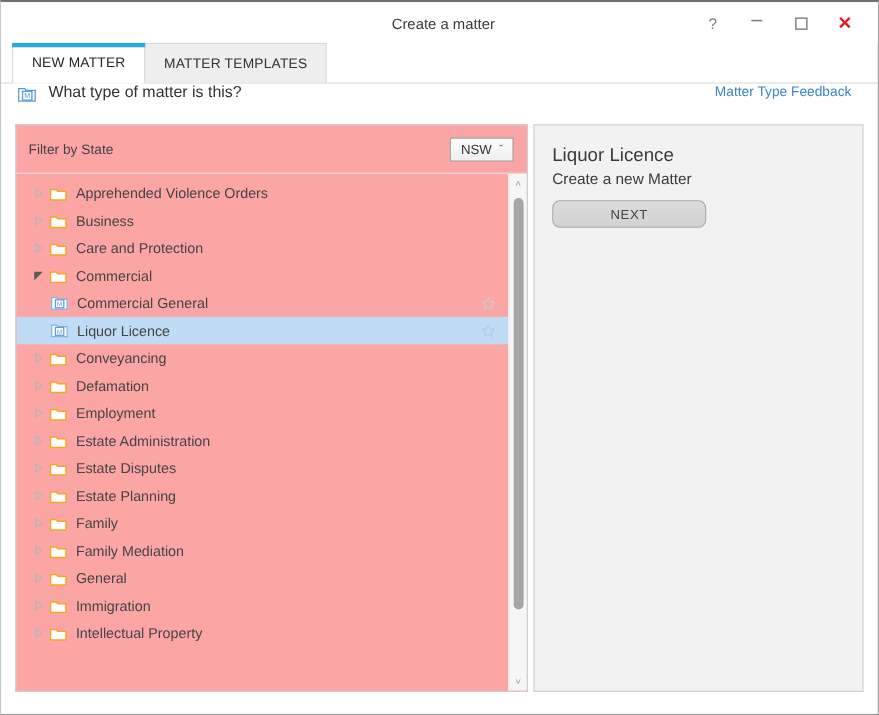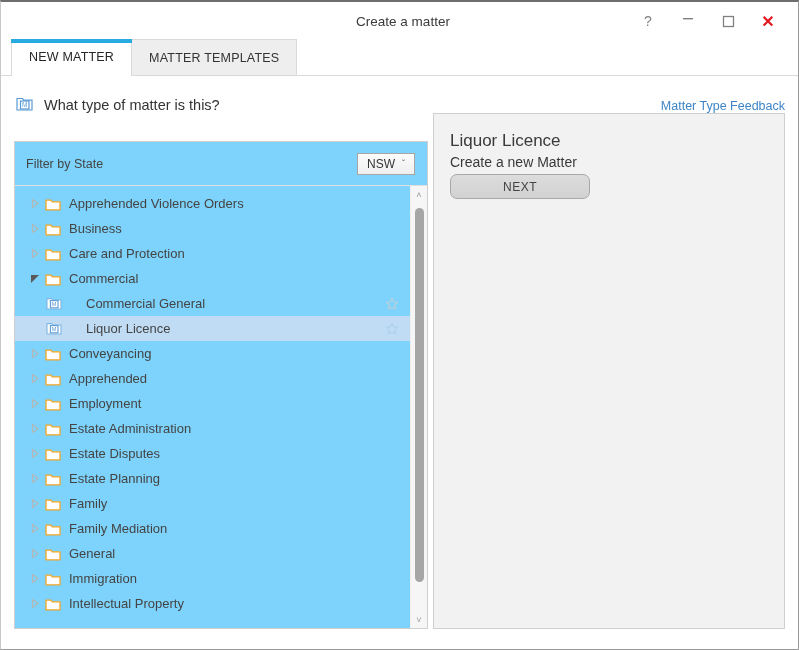--- a/index.html
+++ b/index.html
@@ -98,56 +98,55 @@
     left: 0; right: 0; bottom: -1px;
     height: 1px;
     background: #ffffff;
   }
 
   
   .question-row {
     position: relative;
     height: 37px;
     display: flex;
-    align-items: flex-end;
+    align-items: flex-start;
     padding: 0 18px 0 14px;
   }
   .matter-icon-sm {
     width: 19px; height: 19px;
     margin-right: 10px;
     flex: none;
   }
   .question-text {
     font-size: 14.5px;
     color: #333333;
   }
   .feedback-link {
     position: absolute;
-    right: 13px;
+    right: 24px;
     font-size: 12.5px;
     color: #3d85c6;
     cursor: pointer;
   }
 
   
   .body-area {
     position: relative;
     display: flex;
     margin: 0 13px 12px 13px;
     height: 516px;
   }
 
   .left-panel {
     position: relative;
-    width: 414px;
-    background: #7dd3fc;
+    width: 466px;
+    background: #fca5a5;
     border: 1px solid #cfcfcf;
     display: flex;
     flex-direction: column;
-    margin-top: 28px;
   }
 
   .filter-bar {
     position: relative;
     height: 44px;
     flex: none;
     display: flex;
     align-items: center;
     padding: 0 12px 0 11px;
     border-bottom: 1px solid #e0e0e0;
@@ -191,21 +190,21 @@
   .tree-row {
     position: relative;
     height: 25px;
     display: flex;
     align-items: center;
     font-size: 13px;
     color: #444444;
     cursor: default;
     white-space: nowrap;
   }
-  .tree-row.child { padding-left: 29px; gap: 16px; }
+  .tree-row.child { padding-left: 29px; }
   .tree-row.selected { background: #bfdcf4; }
 
   .twisty {
     width: 20px; height: 25px;
     display: flex; align-items: center; justify-content: center;
     flex: none;
     margin-left: 10px;
   }
   .twisty svg { display: block; }
 
@@ -253,21 +252,21 @@
   }
   .detail-title {
     font-size: 17px;
     color: #3a3a3a;
     margin: 0 0 3px 0;
     font-weight: normal;
   }
   .detail-sub {
     font-size: 14px;
     color: #3a3a3a;
-    margin: 0 0 4px 0;
+    margin: 0 0 12px 0;
   }
   .next-btn {
     width: 140px; height: 25px;
     background: linear-gradient(#dcdcdc, #d2d2d2);
     border: 1px solid #a8a8a8;
     border-radius: 7px;
     font-size: 12px;
     color: #444444;
     letter-spacing: 0.5px;
     cursor: pointer;
@@ -409,21 +408,21 @@
             </div>
             <div class="tree-row">
               <div class="twisty">
                 <svg width="9" height="9" viewBox="0 0 9 9">
                   <path d="M1.5 0.5 L7 4.5 L1.5 8.5 Z" fill="none" stroke="#b5b5b5" stroke-width="1.1"></path>
                 </svg>
               </div>
               <svg class="folder-icon" viewBox="0 0 16 14">
                 <path d="M1 3.2h5l1.2 1.6H15v8H1z" fill="#ffffff" stroke="#F5A623" stroke-width="1.3" stroke-linejoin="round"></path>
               </svg>
-              <span class="row-label">Apprehended</span>
+              <span class="row-label">Defamation</span>
             </div>
             <div class="tree-row">
               <div class="twisty">
                 <svg width="9" height="9" viewBox="0 0 9 9">
                   <path d="M1.5 0.5 L7 4.5 L1.5 8.5 Z" fill="none" stroke="#b5b5b5" stroke-width="1.1"></path>
                 </svg>
               </div>
               <svg class="folder-icon" viewBox="0 0 16 14">
                 <path d="M1 3.2h5l1.2 1.6H15v8H1z" fill="#ffffff" stroke="#F5A623" stroke-width="1.3" stroke-linejoin="round"></path>
               </svg>

